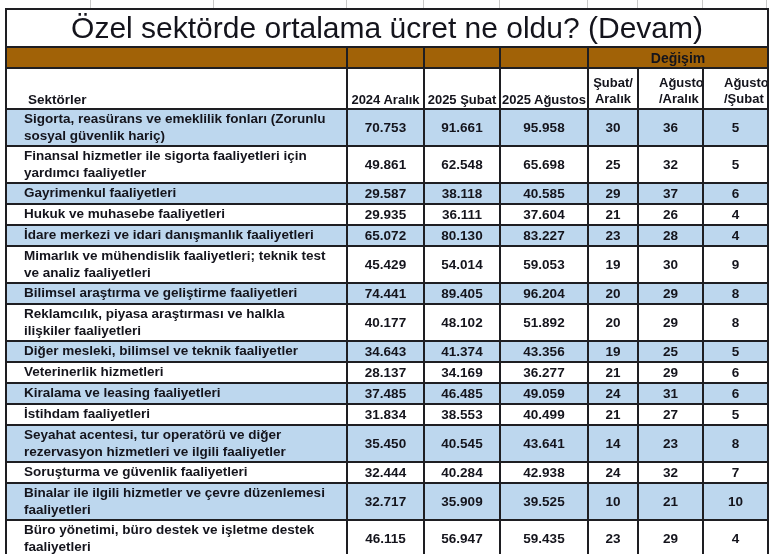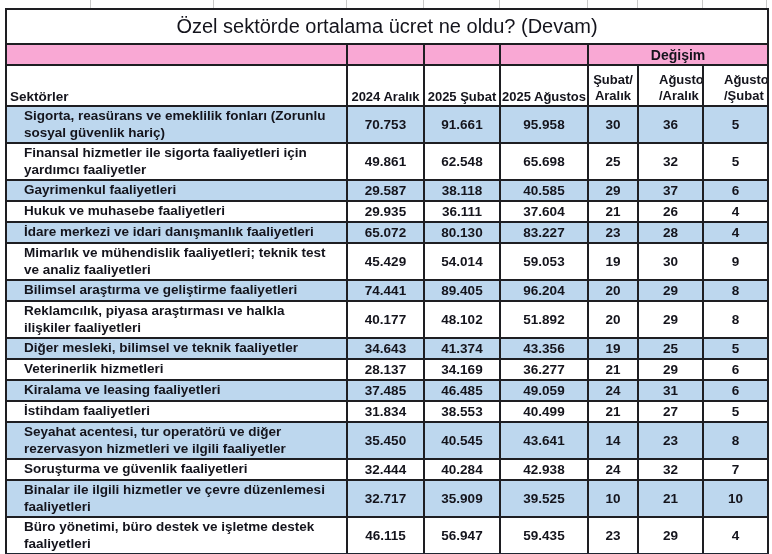--- a/index.html
+++ b/index.html
@@ -36,45 +36,45 @@
     border-bottom: 5px solid #1d2531;
   }
   .wage-table th, .wage-table td {
     border: 2px solid #1e1e22;
     overflow: hidden;
   }
   .title-cell {
     height: 31px;
     text-align: center;
     vertical-align: middle;
-    font-size: 20px;
+    font-size: 30px;
     font-weight: 400;
     letter-spacing: 0px;
     background: #ffffff;
   }
   .group-row th {
     height: 17px;
     font-size: 14px;
     font-weight: 700;
     text-align: center;
     vertical-align: middle;
-    background: #f9a8d4;
+    background: #a16207;
   }
   .cols-row th {
     height: 38px;
     font-size: 13px;
     font-weight: 700;
     vertical-align: bottom;
     padding: 0 0 1px 0;
     white-space: nowrap;
     background: #ffffff;
   }
   .cols-row th.sector-head {
     text-align: left;
-    padding-left: 3px;
+    padding-left: 21px;
     font-size: 13.5px;
   }
   .cols-row th.two-line {
     white-space: pre-line;
     line-height: 16px;
     text-align: left;
     padding-left: 20px;
   }
   .cols-row th.chg-center {
     text-align: center;

